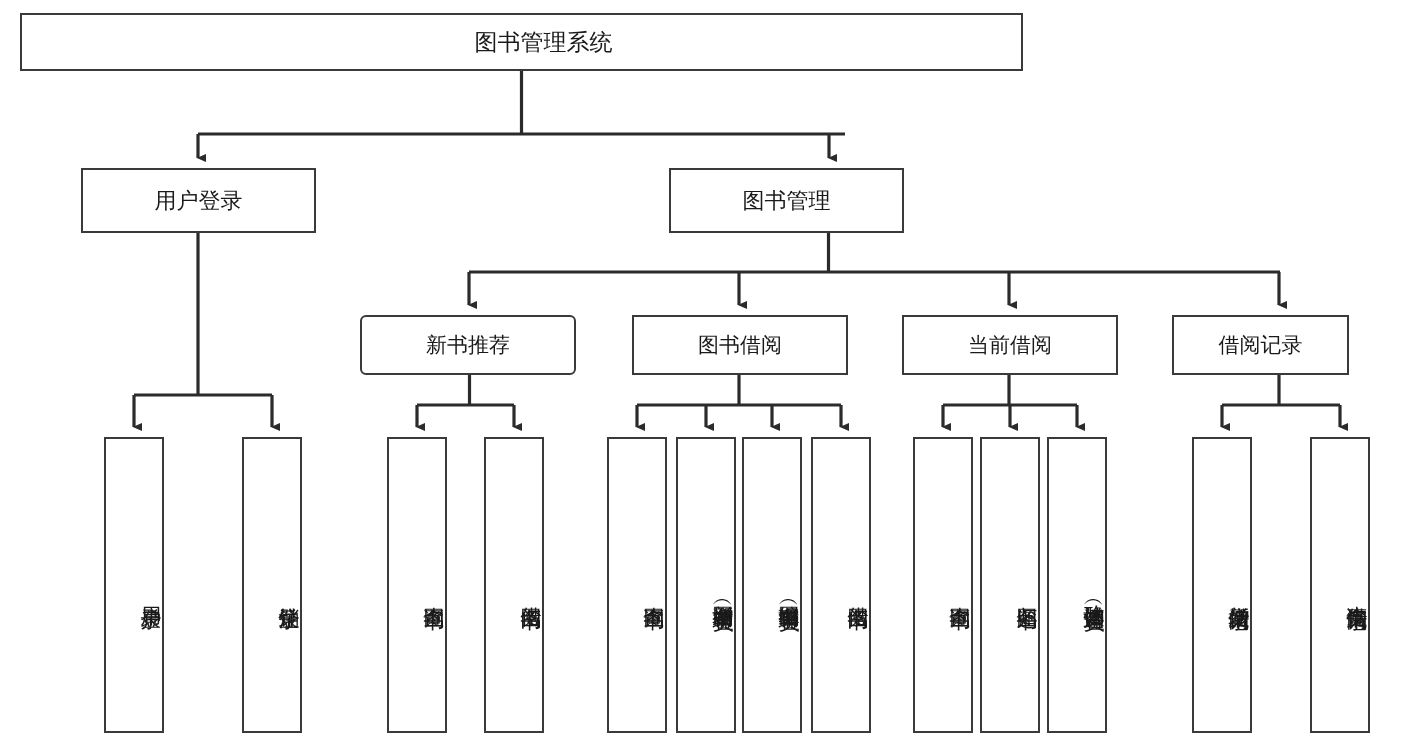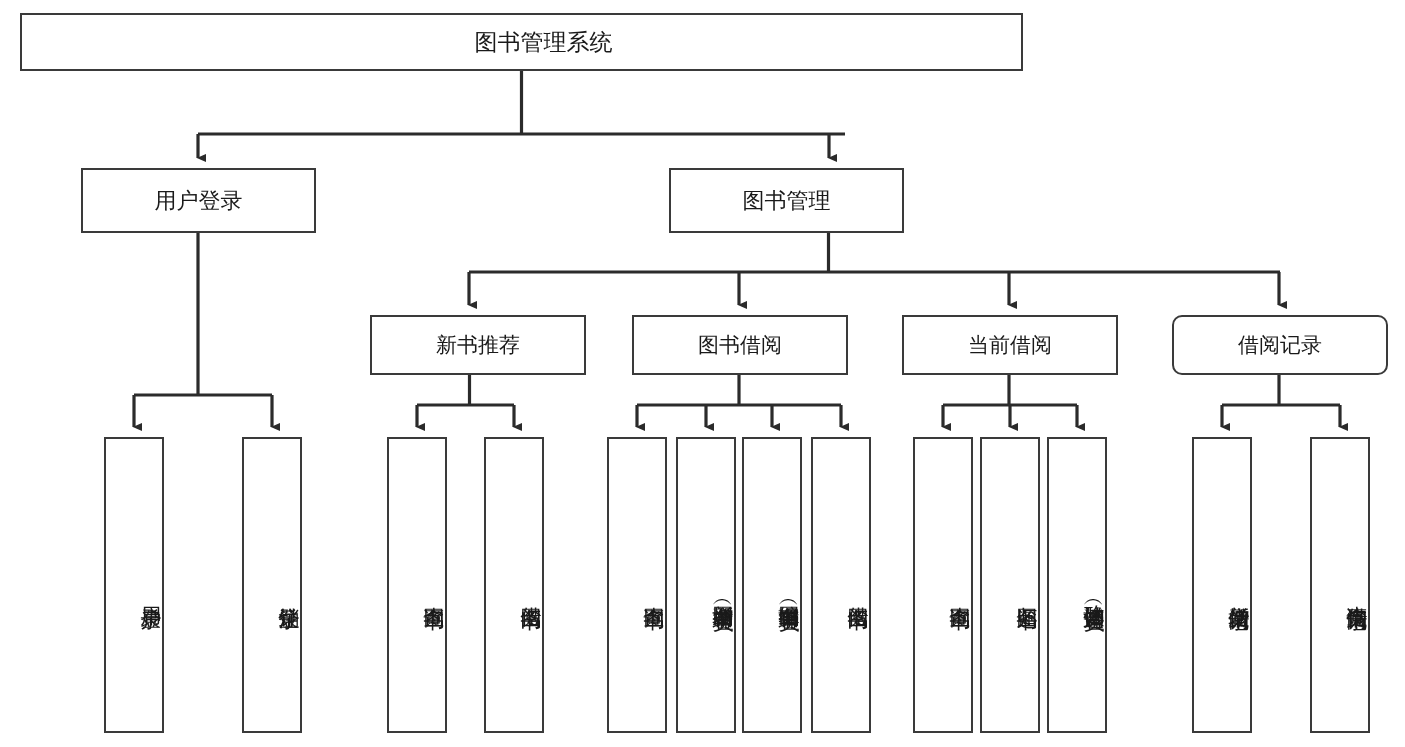--- a/index.html
+++ b/index.html
@@ -133,33 +133,33 @@
   </div>
 
   <div class="node lvl2" style="left:81px; top:168px; width:235px; height:65px;">
     <span class="lbl">用户登录</span>
   </div>
 
   <div class="node lvl2" style="left:669px; top:168px; width:235px; height:65px;">
     <span class="lbl">图书管理</span>
   </div>
 
-  <div class="node lvl3" style="left:370px; top:315px; width:216px; height:60px;">
+  <div class="node lvl3" style="left:360px; top:315px; width:216px; height:60px;border-radius:6px;">
     <span class="lbl">新书推荐</span>
   </div>
 
   <div class="node lvl3" style="left:902px; top:315px; width:216px; height:60px;">
     <span class="lbl">当前借阅</span>
   </div>
 
   <div class="node lvl3" style="left:632px; top:315px; width:216px; height:60px;">
     <span class="lbl">图书借阅</span>
   </div>
 
-  <div class="node lvl3" style="left:1172px; top:315px; width:216px; height:60px;border-radius:10px;">
+  <div class="node lvl3" style="left:1172px; top:315px; width:177px; height:60px;">
     <span class="lbl">借阅记录</span>
   </div>
 
   <div class="node leaf" style="left:104px; top:437px; width:60px; height:296px;">
     <span class="lbl">用户登录</span>
   </div>
 
   <div class="node leaf" style="left:242px; top:437px; width:60px; height:296px;">
     <span class="lbl">注销登录</span>
   </div>

